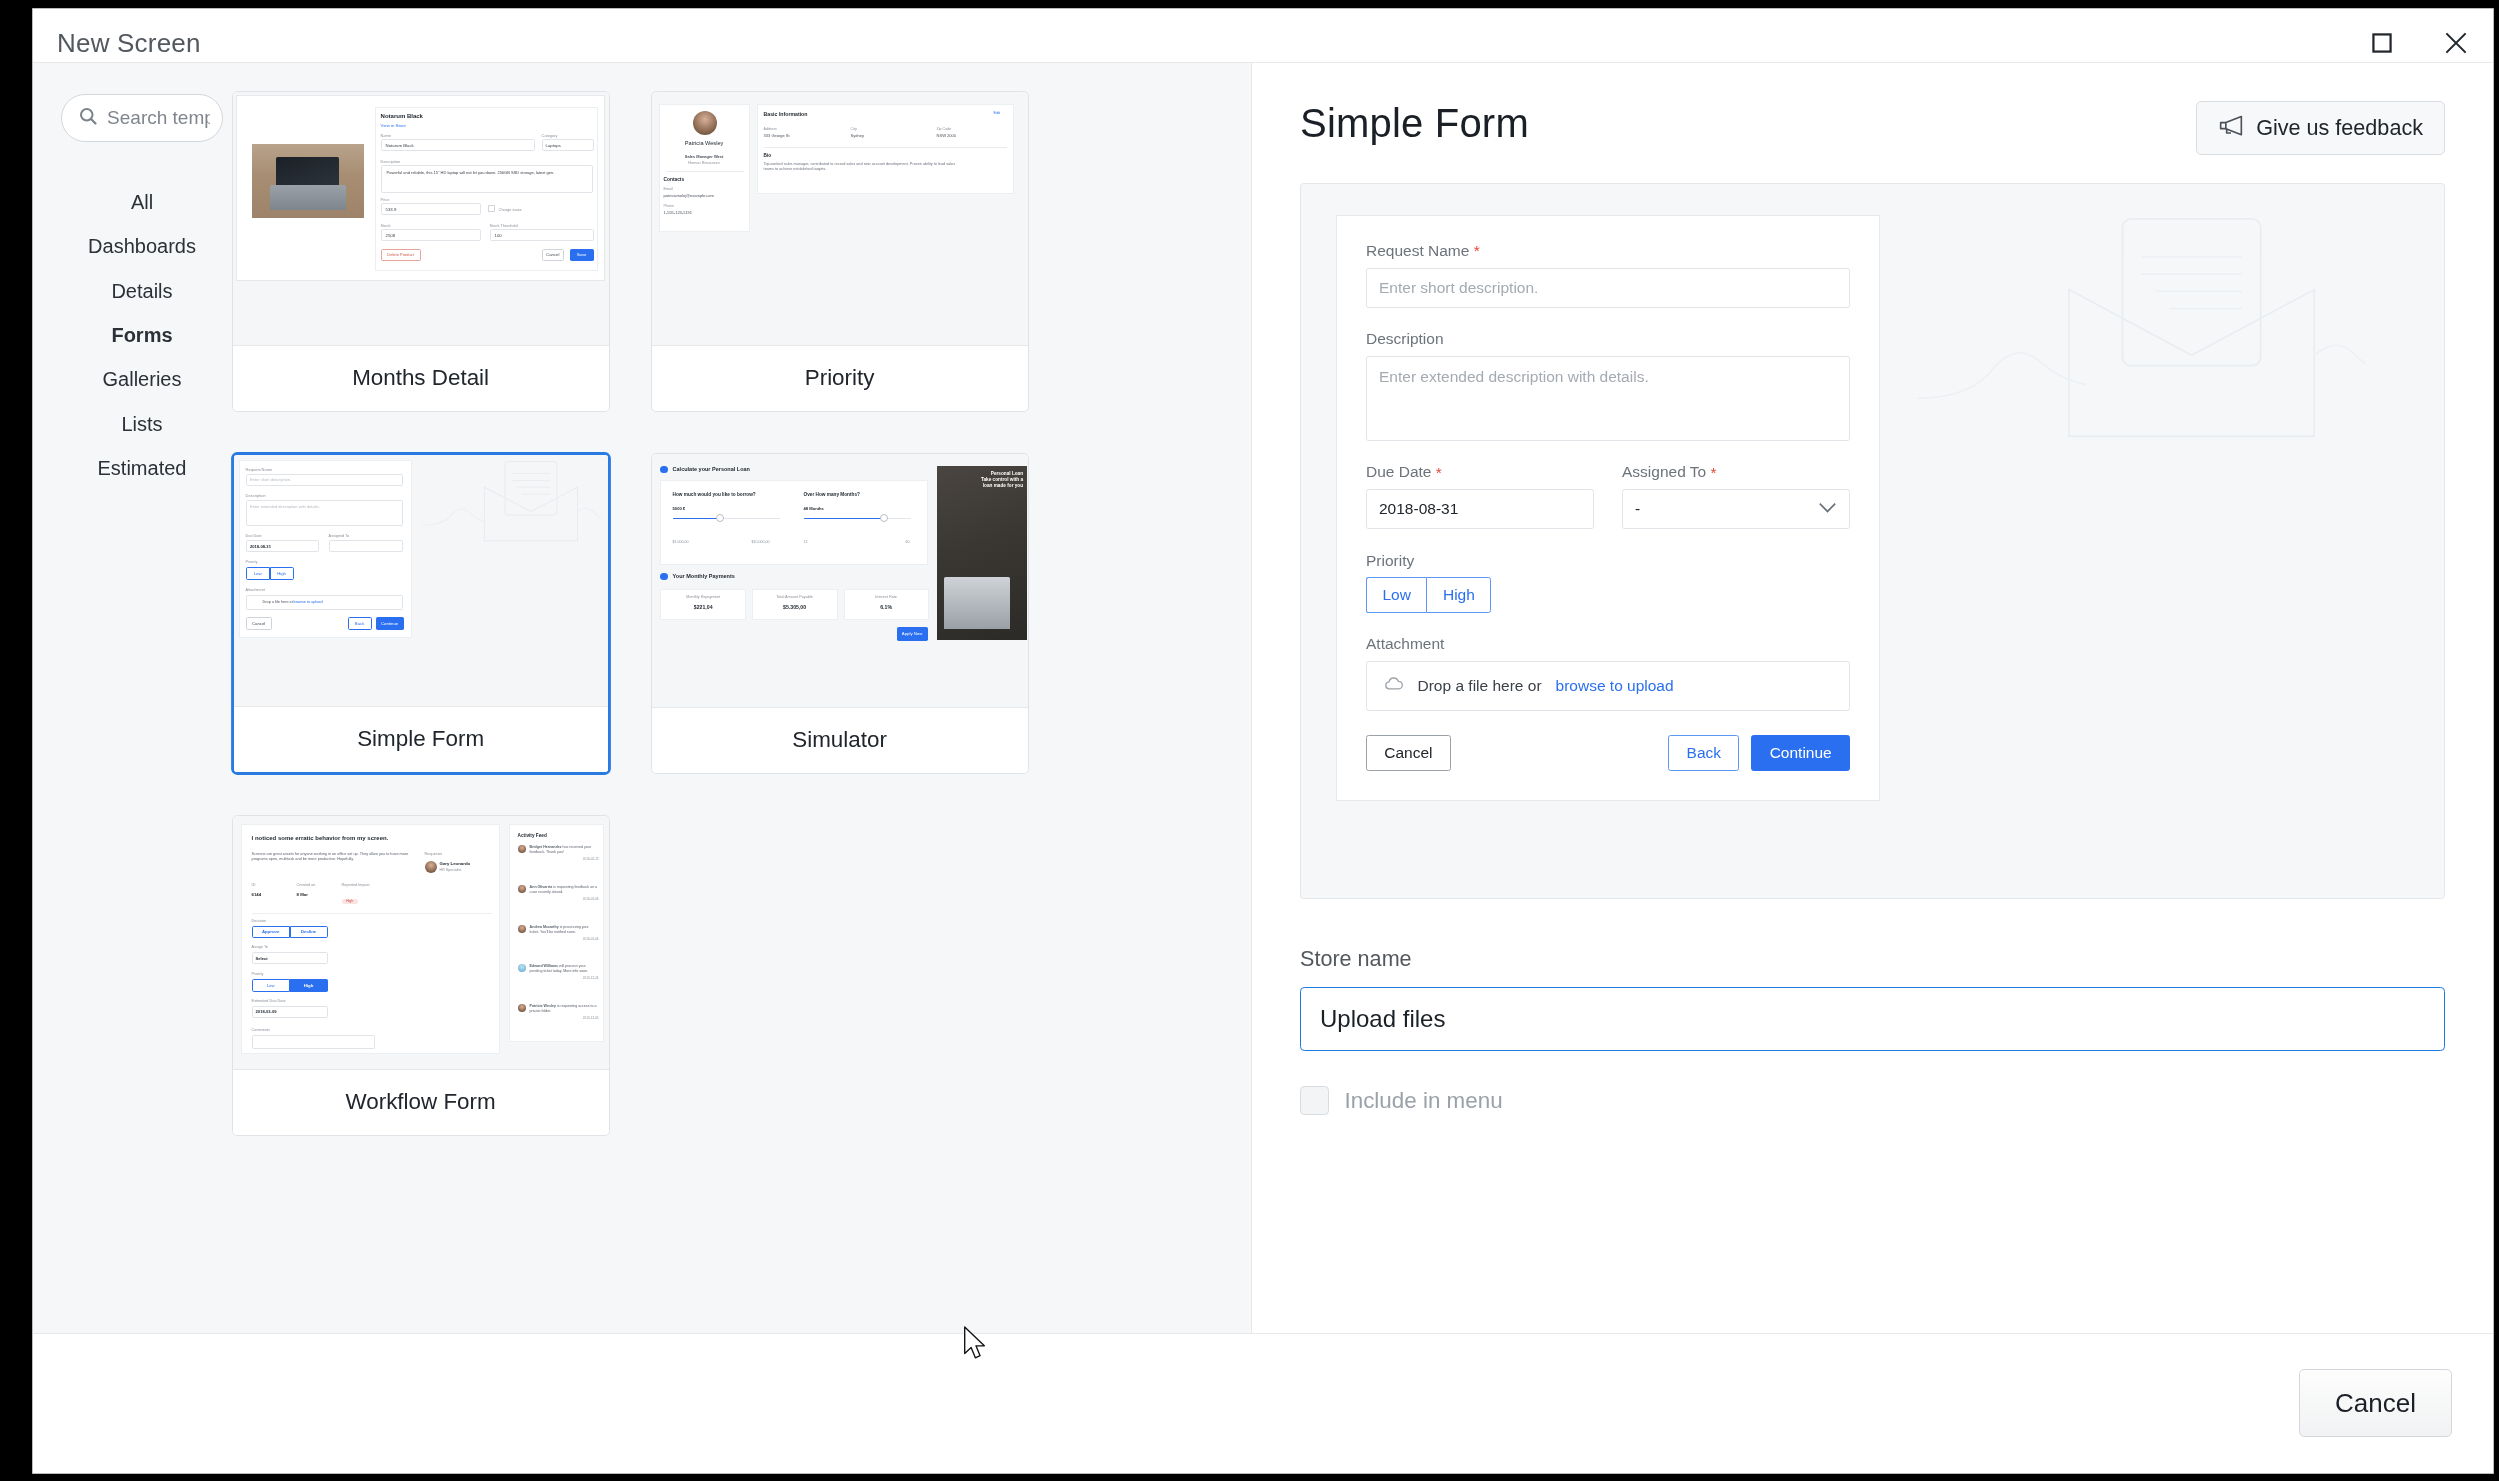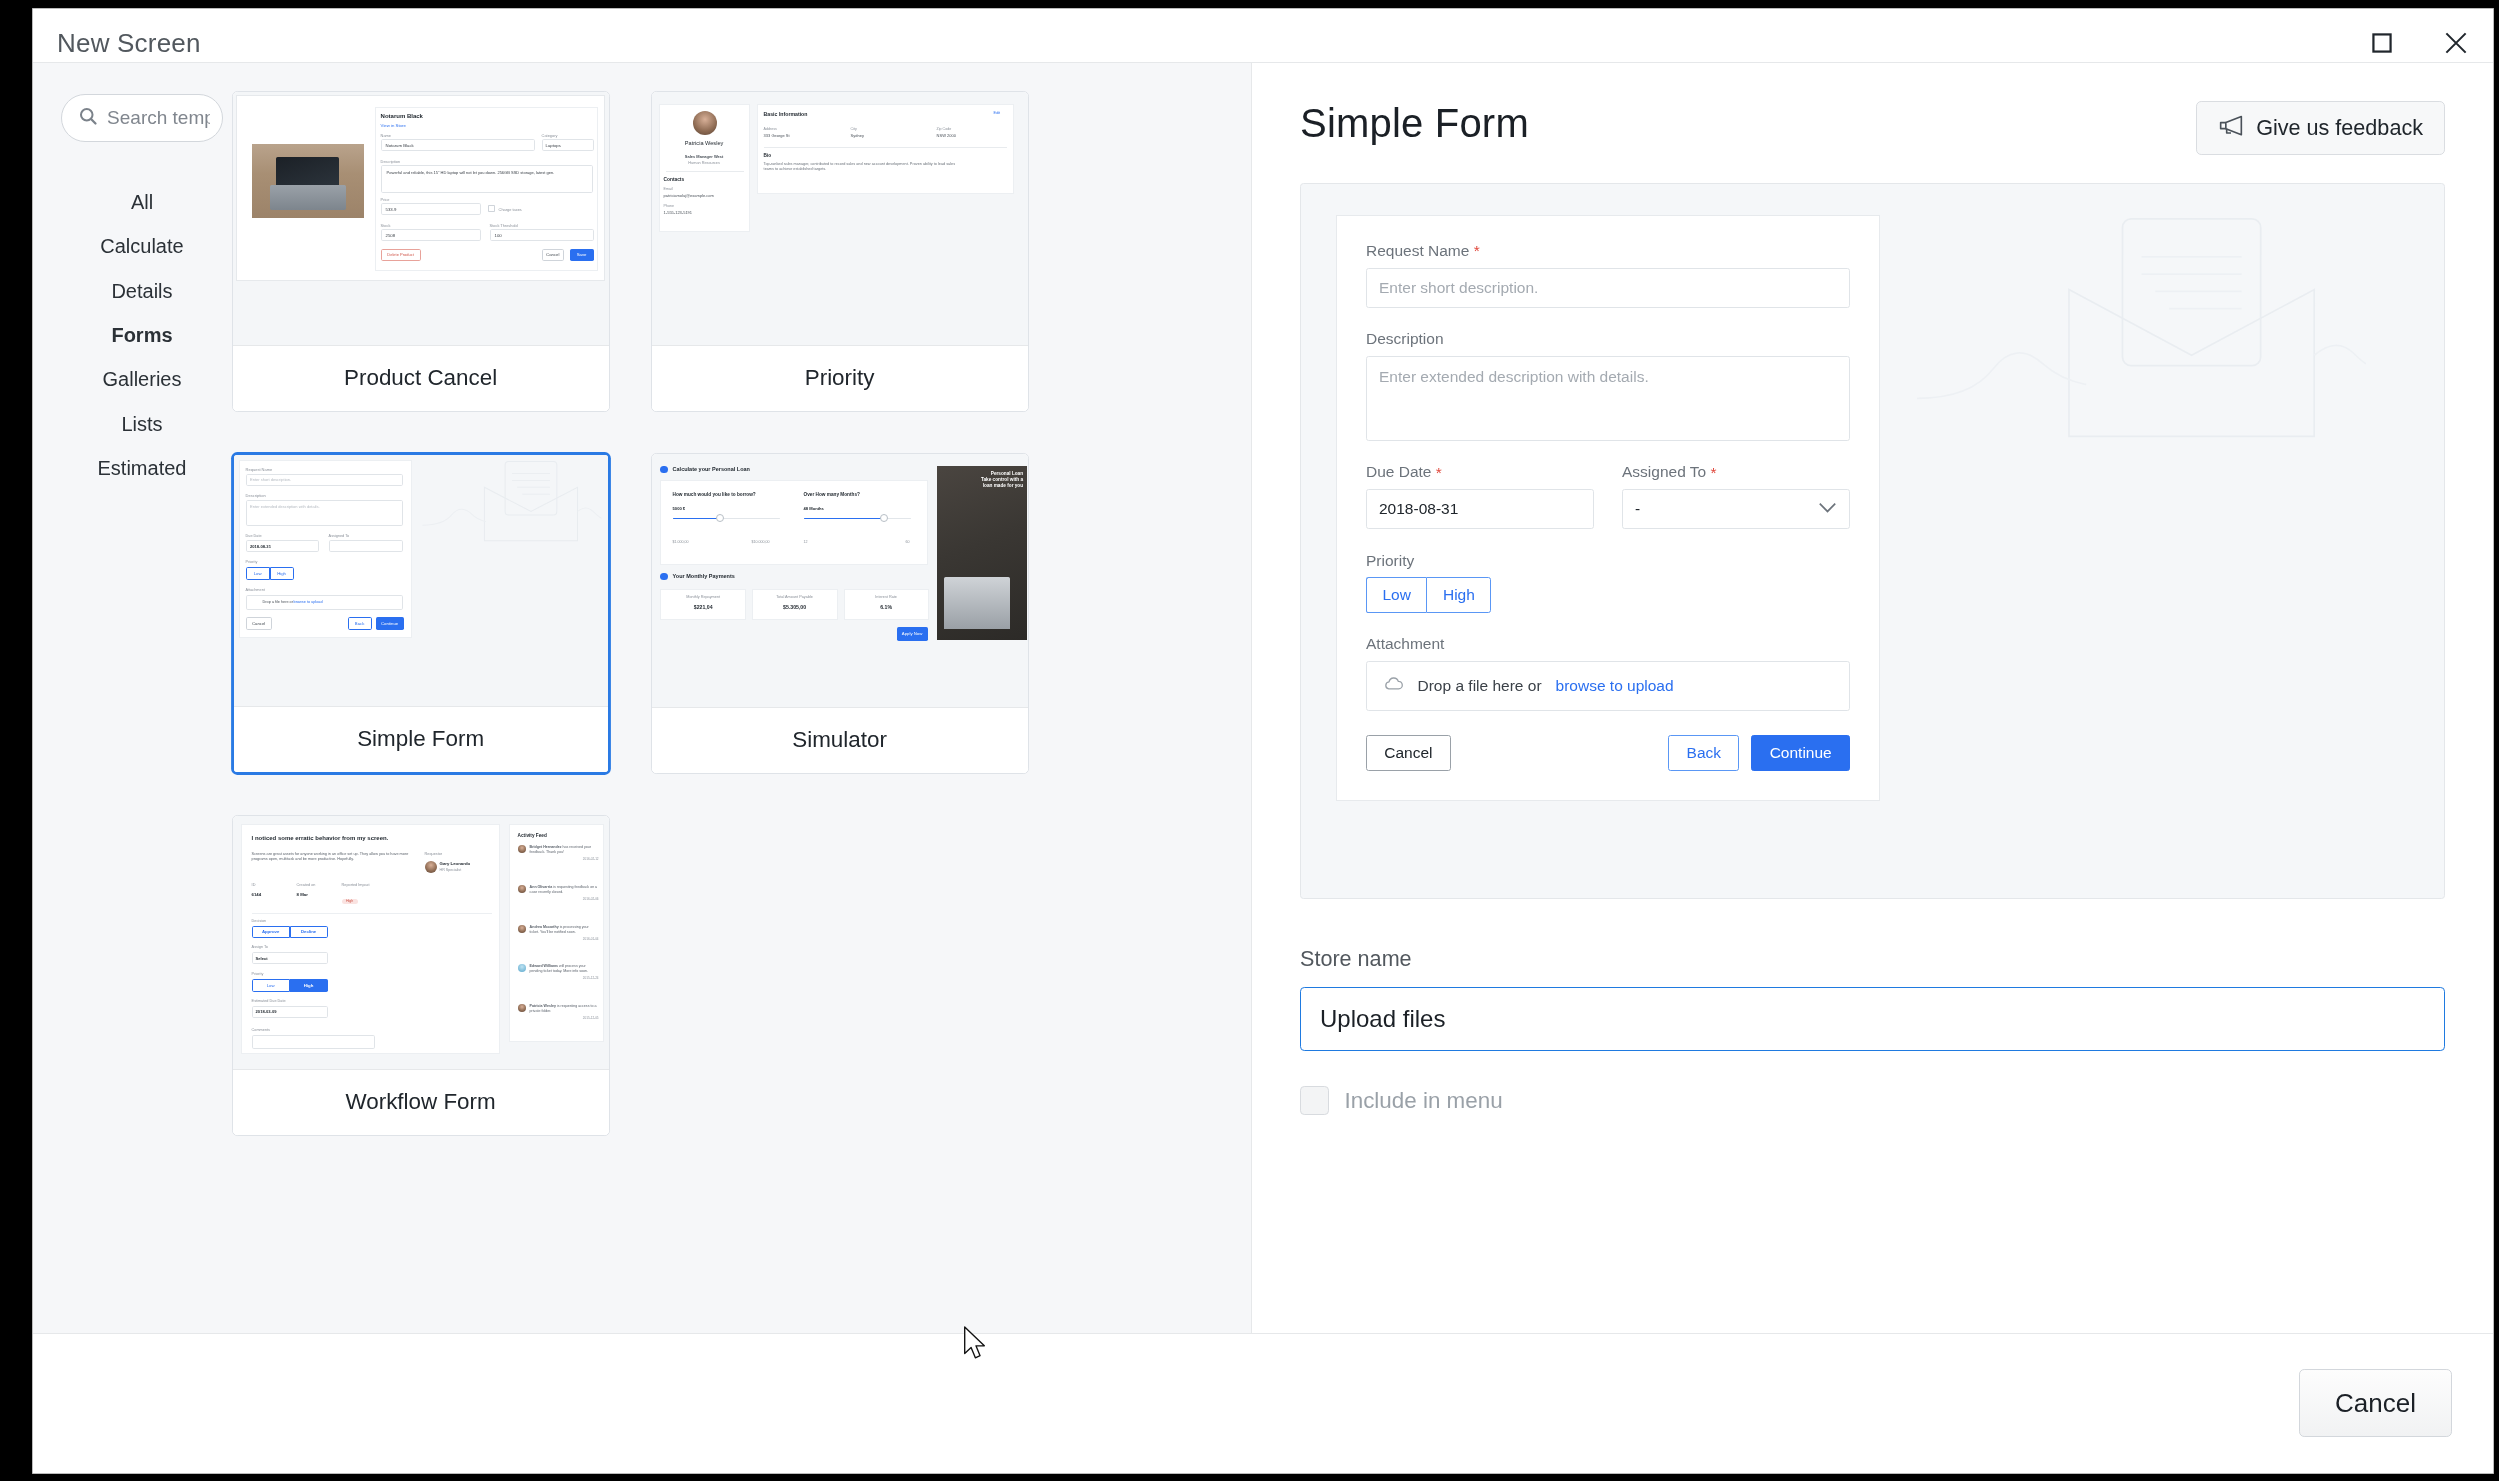--- a/index.html
+++ b/index.html
@@ -355,21 +355,21 @@
             <svg width="21" height="21" viewBox="0 0 24 24">
                 <circle cx="10" cy="10" r="6.6" fill="none" stroke="#7b828a" stroke-width="2.3"></circle>
                 <path d="M14.9 14.9 L20 20" stroke="#7b828a" stroke-width="2.6" stroke-linecap="round"></path>
               </svg>
           </span>
           <input class="search-input" type="text" placeholder="Search template" style="">
         </div>
 
         <div class="cat-list">
           <div class="cat-item">All</div>
-          <div class="cat-item">Calculate</div>
+          <div class="cat-item">Dashboards</div>
           <div class="cat-item">Details</div>
           <div class="cat-item active">Forms</div>
           <div class="cat-item">Galleries</div>
           <div class="cat-item">Lists</div>
           <div class="cat-item">Estimated</div>
         </div>
       </div>
 
       <div class="grid-area">
 
@@ -399,21 +399,21 @@
               <div class="mini-inp" style="position:absolute;left:148px;top:137px;width:100px;height:12px;"></div>
               <div style="position:absolute;left:153px;top:141px;font-size:4.3px;">2508</div>
               <div class="mini-lbl" style="position:absolute;left:257px;top:131px;font-size:3.9px;">Stock Threshold</div>
               <div class="mini-inp" style="position:absolute;left:257px;top:137px;width:104px;height:12px;"></div>
               <div style="position:absolute;left:262px;top:141px;font-size:4.3px;">100</div>
               <div style="position:absolute;left:148px;top:157px;width:40px;height:12px;border:0.9px solid #e8a29a;border-radius:1.7px;display:flex;align-items:center;justify-content:center;font-size:4px;color:#d0564a;">Delete Product</div>
               <div class="mini-btn-out" style="position:absolute;left:309px;top:157px;width:22.4px;height:12px;">Cancel</div>
               <div class="mini-btn-blue" style="position:absolute;left:337px;top:157px;width:24px;height:12px;">Save</div>
             </div>
           </div>
-          <div class="card-label">Product Cancel</div>
+          <div class="card-label">Months Detail</div>
         </div>
 
         <div class="card">
           <div class="card-thumb">
             <div class="mini">
               <div class="mini-white" style="left:7px;top:12px;width:91px;height:128px;border:0.9px solid #eceff2;"></div>
               <div class="avatar-circ" style="position:absolute;left:41px;top:19px;width:24px;height:24px;"></div>
               <div style="position:absolute;left:7px;top:48px;width:91px;text-align:center;font-size:5.6px;color:#232a31;">Patricia Wesley</div>
               <div style="position:absolute;left:7px;top:62px;width:91px;text-align:center;font-size:4px;font-weight:bold;color:#4a5159;">Sales Manager West</div>
               <div class="mini-lbl" style="position:absolute;left:7px;top:69px;width:91px;text-align:center;font-size:3.8px;">Human Resources</div>

